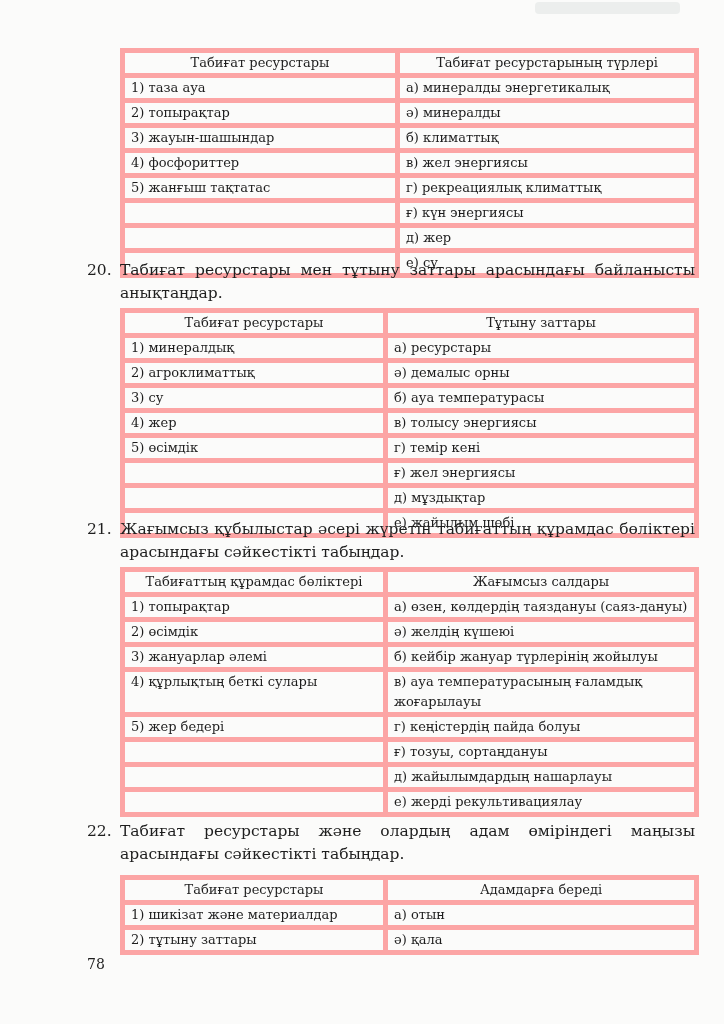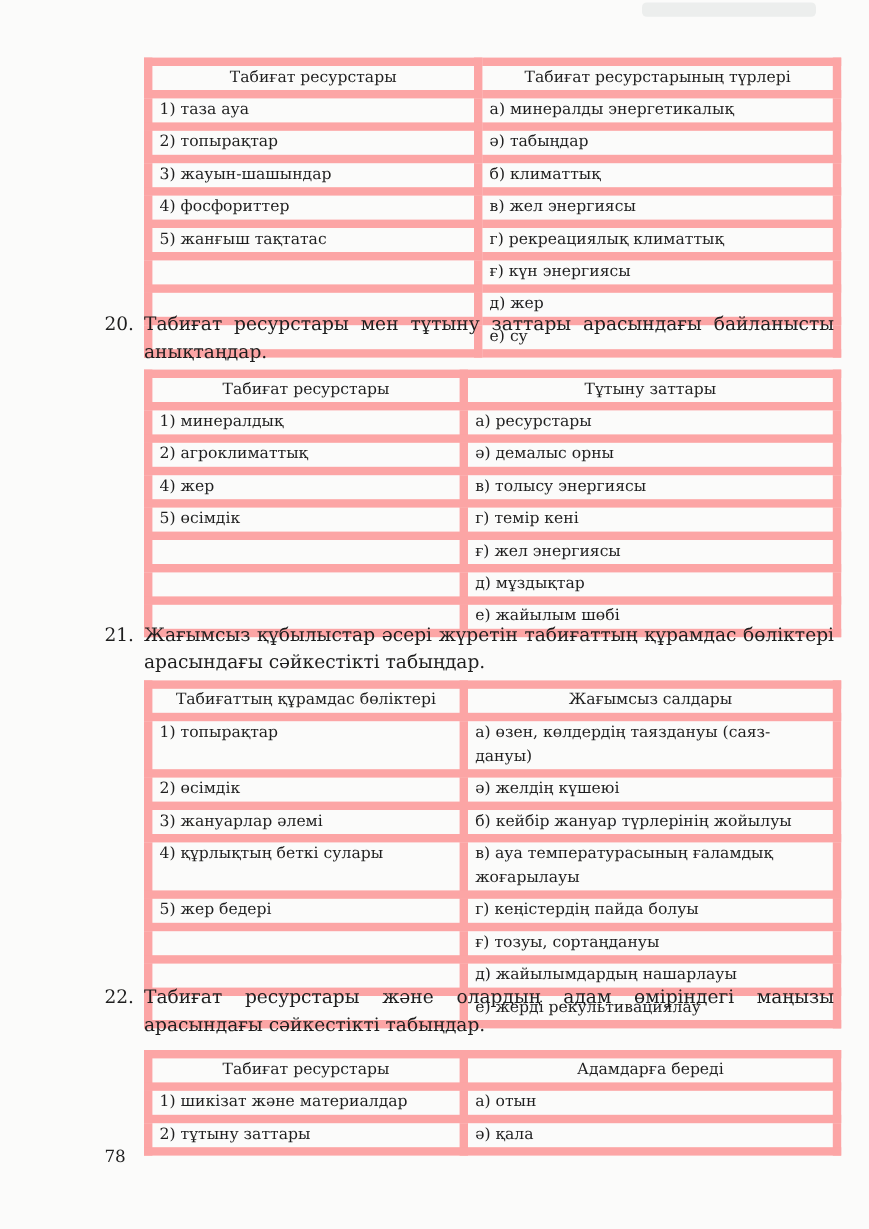--- a/index.html
+++ b/index.html
@@ -15,21 +15,21 @@
       position: absolute; left: 535px; top: 2px; width: 145px; height: 12px;
       background: #eceeed; border-radius: 4px;
     }
     table.match {
       position: absolute;
       border-collapse: collapse;
       font-size: 13px;
       table-layout: fixed;
     }
     table.match td, table.match th {
-      border: 7px solid #fca5a5;
+      border: 5px solid #fca5a5;
       padding: 0 6px;
       height: 20px;
       line-height: 20px;
       vertical-align: top;
       font-weight: normal;
       text-align: left;
       white-space: nowrap;
     }
     table.match th { text-align: center; }
     table.match td.wrap { white-space: normal; line-height: 20px; margin-top: 32px; }
@@ -59,21 +59,21 @@
       <tr>
     <th>Табиғат ресурстары</th>
     <th>Табиғат ресурстарының түрлері</th>
   </tr>
   <tr>
         <td>1) таза ауа</td>
         <td>а) минералды энергетикалық</td>
       </tr>
   <tr>
         <td>2) топырақтар</td>
-        <td>ә) табыңдар</td>
+        <td>ә) минералды</td>
       </tr>
   <tr>
         <td>3) жауын-шашындар</td>
         <td>б) климаттық</td>
       </tr>
   <tr>
         <td>4) фосфориттер</td>
         <td>в) жел энергиясы</td>
       </tr>
   <tr>
@@ -111,20 +111,24 @@
   </tr>
   <tr>
         <td>1) минералдық</td>
         <td>а) ресурстары</td>
       </tr>
   <tr>
         <td>2) агроклиматтық</td>
         <td>ә) демалыс орны</td>
       </tr>
   <tr>
+        <td>3) су</td>
+        <td>б) ауа температурасы</td>
+      </tr>
+  <tr>
         <td>4) жер</td>
         <td>в) толысу энергиясы</td>
       </tr>
   <tr>
         <td>5) өсімдік</td>
         <td>г) темір кені</td>
       </tr>
   <tr>
         <td></td>
         <td>ғ) жел энергиясы</td>

